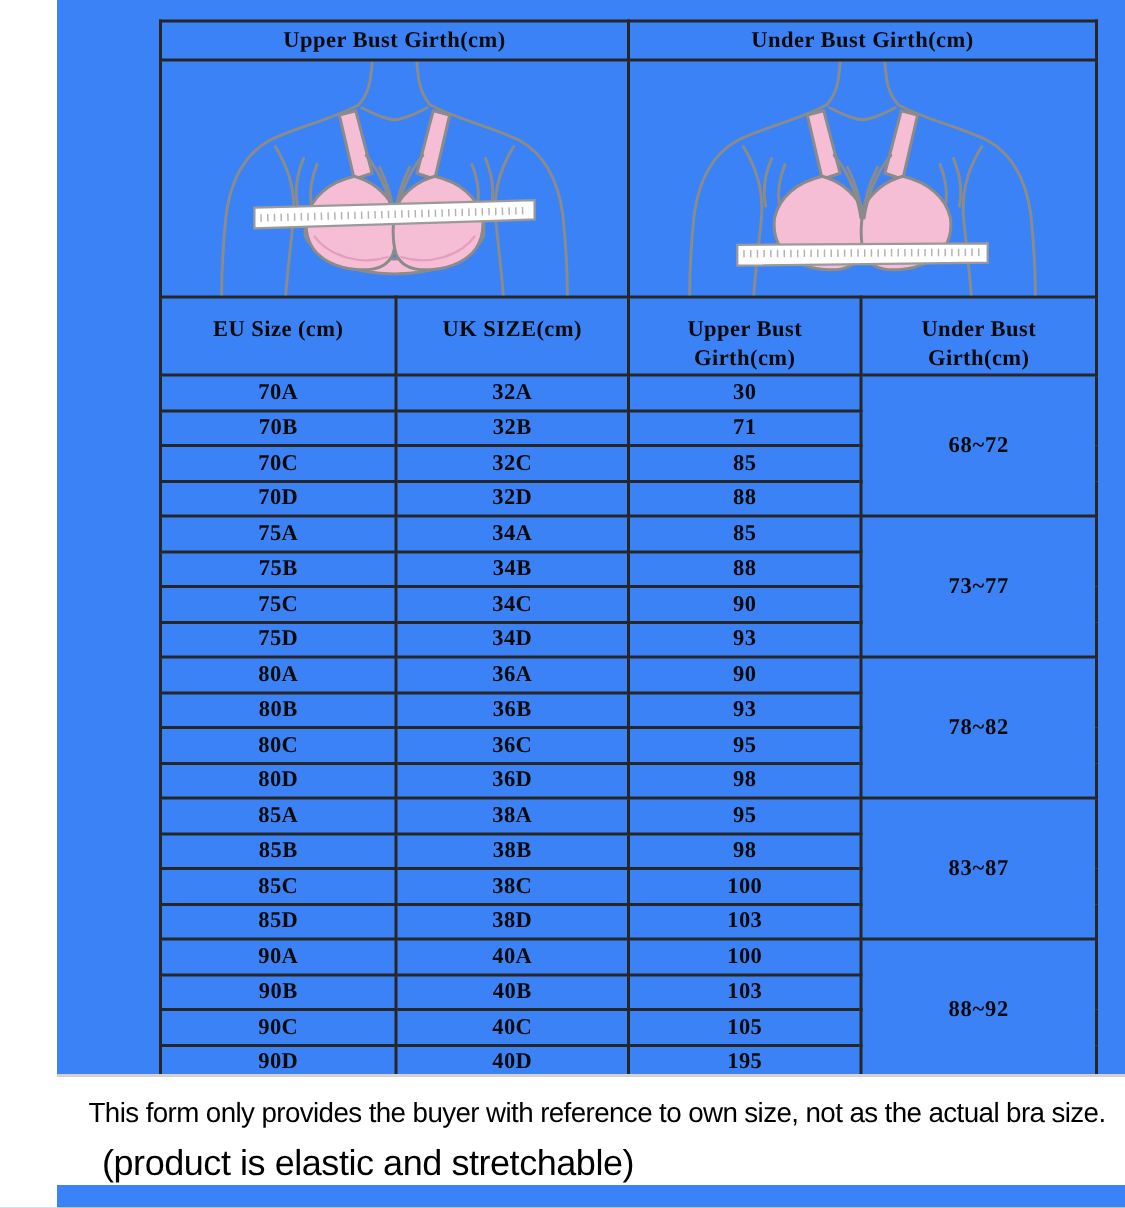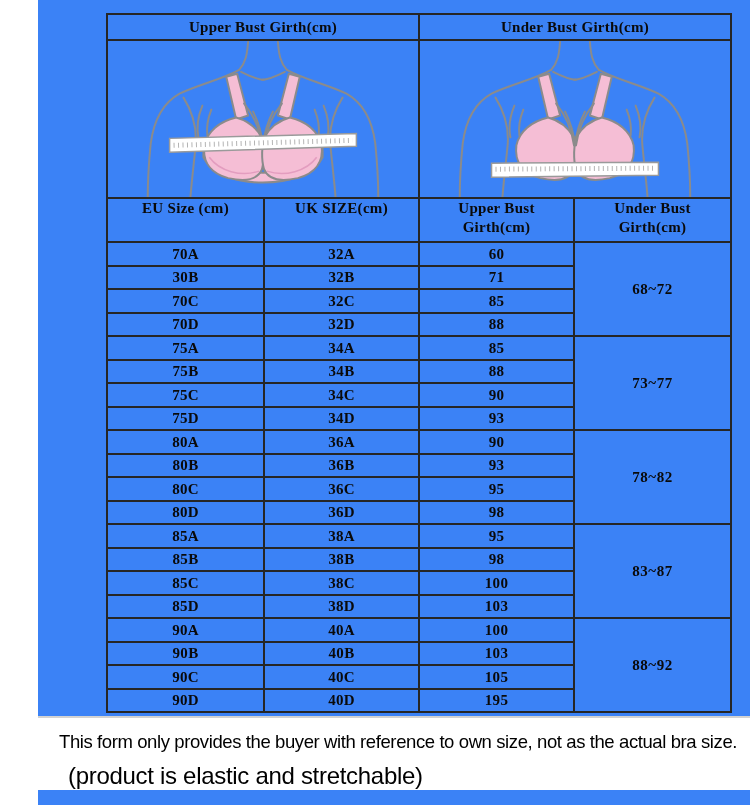--- a/index.html
+++ b/index.html
@@ -13,21 +13,21 @@
     border-collapse:collapse; table-layout:fixed;
   }
   .chart th, .chart td {
     border:2px solid #262626; text-align:center; vertical-align:middle;
     font-weight:bold; font-size:15px; color:#0a0a0a; padding:0;
     letter-spacing:0.3px;
   }
   tr.r-top th { height:26px; }
   tr.r-illus td { height:158px; padding:0; overflow:hidden; }
   tr.r-illus svg { display:block; width:100%; height:156px; }
-  tr.r-cols th { height:44px; vertical-align:top; padding-top:0; line-height:19px; }
+  tr.r-cols th { height:44px; vertical-align:top; padding-top:12px; line-height:19px; }
   tbody.rows td { height:23.5px; line-height:20px; }
   td.under-bust { letter-spacing:0.5px; }
   .footer {
     position:absolute; left:0; top:716px; width:740px;
     border-top:2px solid #d2d2d2; background:#fff;
     font-family:"Liberation Sans", sans-serif; color:#000;
   }
   .footer .line1 {
     margin:13px 0 0 21px; font-size:18.5px; letter-spacing:-0.4px; white-space:nowrap;
   }
@@ -145,25 +145,25 @@
         <th>
           <span>Under Bust</span><br>
           <span>Girth(cm)</span>
         </th>
       </tr>
     </thead>
     <tbody class="rows" id="size-rows">
         <tr>
           <td>70A</td>
           <td>32A</td>
-          <td>60</td>
+          <td>30</td>
           <td rowspan="4" class="under-bust">68~72</td>
         </tr>
         <tr>
-          <td>30B</td>
+          <td>70B</td>
           <td>32B</td>
           <td>71</td>
         </tr>
         <tr>
           <td>70C</td>
           <td>32C</td>
           <td>85</td>
         </tr>
         <tr>
           <td>70D</td>

